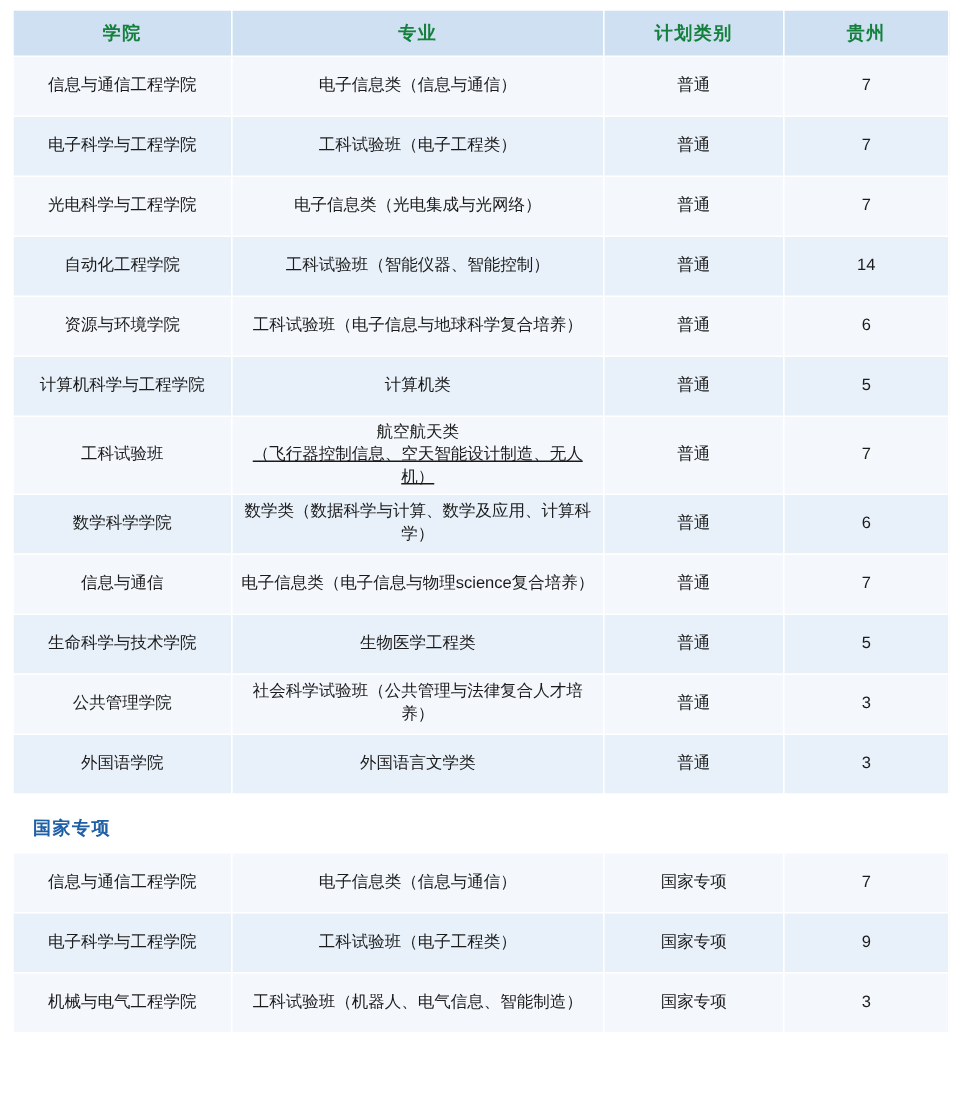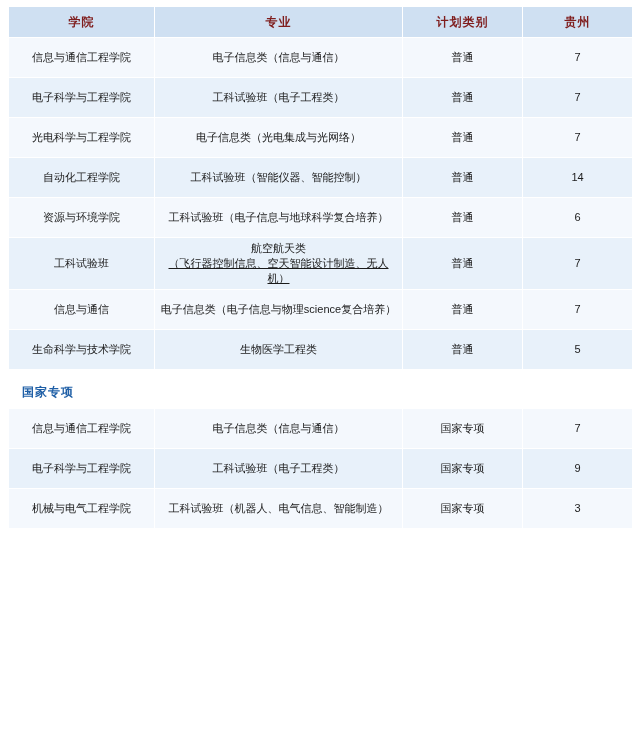--- a/index.html
+++ b/index.html
@@ -25,21 +25,21 @@
     table-layout: fixed;
     font-size: 11px;
   }
   table.enroll col.c-college { width: 146px; }
   table.enroll col.c-major   { width: 248px; }
   table.enroll col.c-type    { width: 120px; }
   table.enroll col.c-quota   { width: 110px; }
 
   table.enroll th {
     background: #cfe0f2;
-    color: #7f1d1d;
+    color: #15803d;
     font-weight: bold;
     font-size: 12px;
     height: 28px;
     border: 1px solid #ffffff;
     text-align: center;
     vertical-align: middle;
     letter-spacing: 1px;
   }
   table.enroll td {
     border: 1px solid #ffffff;
@@ -115,39 +115,63 @@
         <td>普通</td>
         <td>14</td>
       </tr>
       <tr>
         <td>资源与环境学院</td>
         <td>工科试验班（电子信息与地球科学复合培养）</td>
         <td>普通</td>
         <td>6</td>
       </tr>
       <tr>
+        <td>计算机科学与工程学院</td>
+        <td>计算机类</td>
+        <td>普通</td>
+        <td>5</td>
+      </tr>
+      <tr>
         <td>工科试验班</td>
         <td class="major-cell">
           <span>航空航天类</span>
           <span class="line2">（飞行器控制信息、空天智能设计制造、无人机）</span>
         </td>
         <td>普通</td>
         <td>7</td>
       </tr>
       <tr>
+        <td>数学科学学院</td>
+        <td>数学类（数据科学与计算、数学及应用、计算科学）</td>
+        <td>普通</td>
+        <td>6</td>
+      </tr>
+      <tr>
         <td>信息与通信</td>
         <td>电子信息类（电子信息与物理science复合培养）</td>
         <td>普通</td>
         <td>7</td>
       </tr>
       <tr>
         <td>生命科学与技术学院</td>
         <td>生物医学工程类</td>
         <td>普通</td>
         <td>5</td>
+      </tr>
+      <tr>
+        <td>公共管理学院</td>
+        <td>社会科学试验班（公共管理与法律复合人才培养）</td>
+        <td>普通</td>
+        <td>3</td>
+      </tr>
+      <tr>
+        <td>外国语学院</td>
+        <td>外国语言文学类</td>
+        <td>普通</td>
+        <td>3</td>
       </tr>
     </tbody>
   </table>
 
   <div class="section-title">国家专项</div>
 
   <table class="enroll">
     <colgroup>
       <col class="c-college">
         <col class="c-major">

